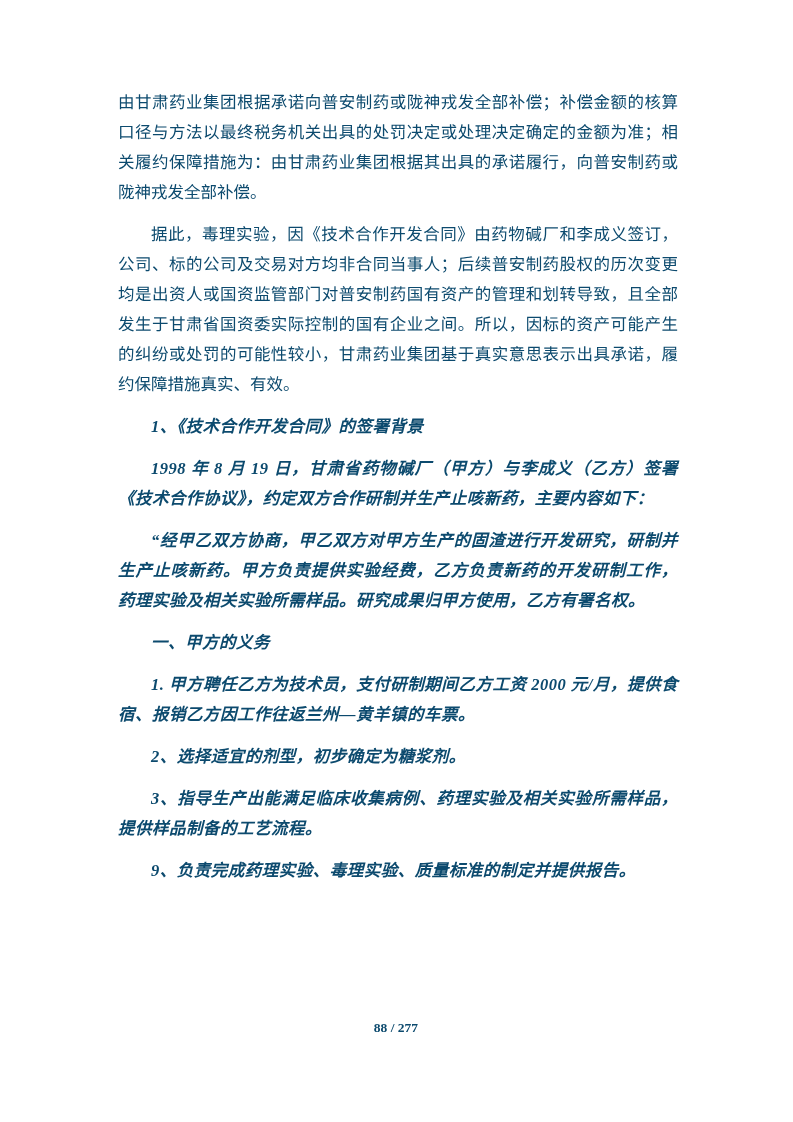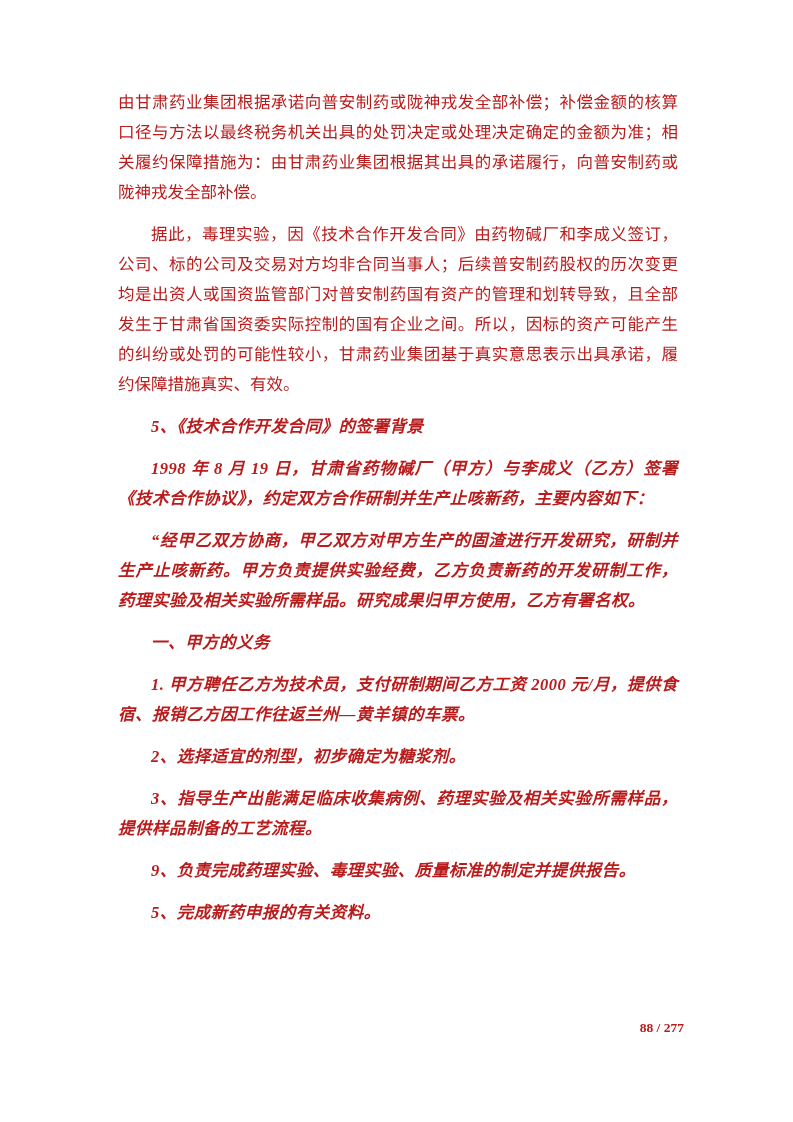--- a/index.html
+++ b/index.html
@@ -5,21 +5,21 @@
   html, body {
     margin: 0;
     padding: 0;
     background: #ffffff;
   }
   .page {
     position: relative;
     width: 793px;
     height: 1122px;
     background: #ffffff;
-    color: #b91c1c;
+    color: #0c4a6e;
     font-family: "Liberation Serif", "DejaVu Serif", serif;
     overflow: hidden;
   }
   .text-block {
     position: absolute;
     left: 118px;
     top: 88px;
     width: 560px;
   }
   .para {
@@ -42,57 +42,56 @@
     margin: 0 0 12px 0;
     font-size: 16.5px;
     line-height: 30px;
     font-weight: bold;
     font-style: italic;
     letter-spacing: 0.5px;
     text-indent: 2em;
   }
   .footer {
     position: absolute;
-    left: 124px;
+    left: 116px;
     top: 1018px;
     width: 560px;
-    text-align: right;
+    text-align: center;
     font-size: 13.5px;
     font-weight: bold;
     line-height: 20px;
     font-style: normal;
   }
 </style>
 </head>
 <body>
 
 <div class="page">
   <div class="text-block">
 
     <p class="para">由甘肃药业集团根据承诺向普安制药或陇神戎发全部补偿；补偿金额的核算口径与方法以最终税务机关出具的处罚决定或处理决定确定的金额为准；相关履约保障措施为：由甘肃药业集团根据其出具的承诺履行，向普安制药或陇神戎发全部补偿。</p>
 
     <p class="para indent">据此，毒理实验，因《技术合作开发合同》由药物碱厂和李成义签订，公司、标的公司及交易对方均非合同当事人；后续普安制药股权的历次变更均是出资人或国资监管部门对普安制药国有资产的管理和划转导致，且全部发生于甘肃省国资委实际控制的国有企业之间。所以，因标的资产可能产生的纠纷或处罚的可能性较小，甘肃药业集团基于真实意思表示出具承诺，履约保障措施真实、有效。</p>
 
-    <h3 class="heading">5、《技术合作开发合同》的签署背景</h3>
+    <h3 class="heading">1、《技术合作开发合同》的签署背景</h3>
 
     <p class="para indent kai">1998 年 8 月 19 日，甘肃省药物碱厂（甲方）与李成义（乙方）签署《技术合作协议》，约定双方合作研制并生产止咳新药，主要内容如下：</p>
 
     <p class="para indent kai">“经甲乙双方协商，甲乙双方对甲方生产的固渣进行开发研究，研制并生产止咳新药。甲方负责提供实验经费，乙方负责新药的开发研制工作，药理实验及相关实验所需样品。研究成果归甲方使用，乙方有署名权。</p>
 
     <p class="para indent kai">一、甲方的义务</p>
 
     <p class="para indent kai">1. 甲方聘任乙方为技术员，支付研制期间乙方工资 2000 元/月，提供食宿、报销乙方因工作往返兰州—黄羊镇的车票。</p>
 
 
 
 
     <p class="para indent kai">2、选择适宜的剂型，初步确定为糖浆剂。</p>
 
     <p class="para indent kai">3、指导生产出能满足临床收集病例、药理实验及相关实验所需样品，提供样品制备的工艺流程。</p>
 
     <p class="para indent kai">9、负责完成药理实验、毒理实验、质量标准的制定并提供报告。</p>
 
-    <p class="para indent kai">5、完成新药申报的有关资料。</p>
 
   </div>
 
   <div class="footer">88 / 277</div>
 </div>
 
 </body></html>

